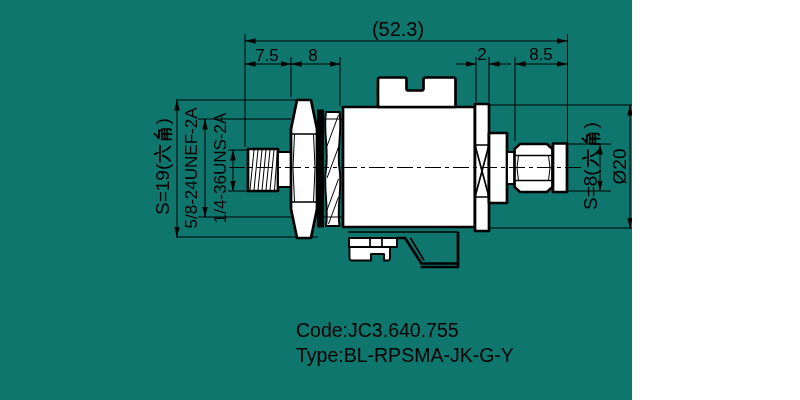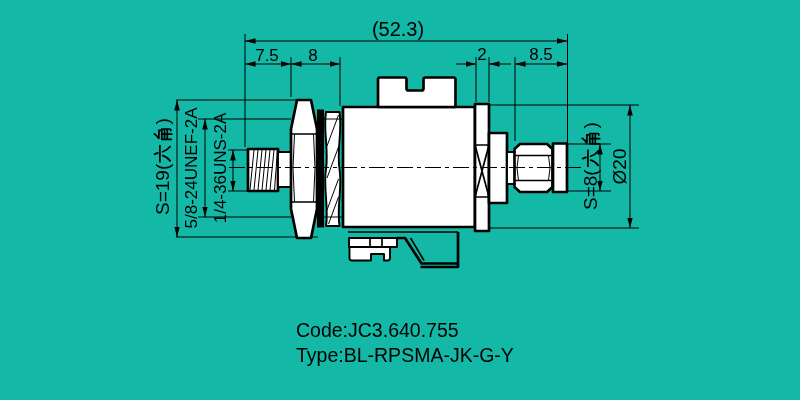--- a/index.html
+++ b/index.html
@@ -1,16 +1,16 @@
 <!DOCTYPE html>
 <html><head>
 <meta charset="utf-8">
 <style>
   html,body{margin:0;padding:0;background:#fff;}
-  .stage{width:800px;height:400px;background:#14b8a6;position:relative;overflow:hidden;}
+  .stage{width:632px;height:400px;background:#0f766e;position:relative;overflow:hidden;}
   svg{display:block;}
   text{fill:#000;font-family:"Liberation Sans","DejaVu Sans",sans-serif;}
   .thin{stroke:#000;stroke-width:1;fill:none;}
   .med{stroke:#000;stroke-width:1.7;fill:none;}
   .thick{stroke:#000;stroke-width:2.7;fill:none;stroke-linejoin:round;}
   .part{stroke:#000;stroke-width:2.7;fill:#fff;stroke-linejoin:round;}
   .partm{stroke:#000;stroke-width:1.9;fill:#fff;stroke-linejoin:round;}
   .dim{font-size:17px;}
   .dimbig{font-size:20px;}
   .rot{font-size:17px;}

